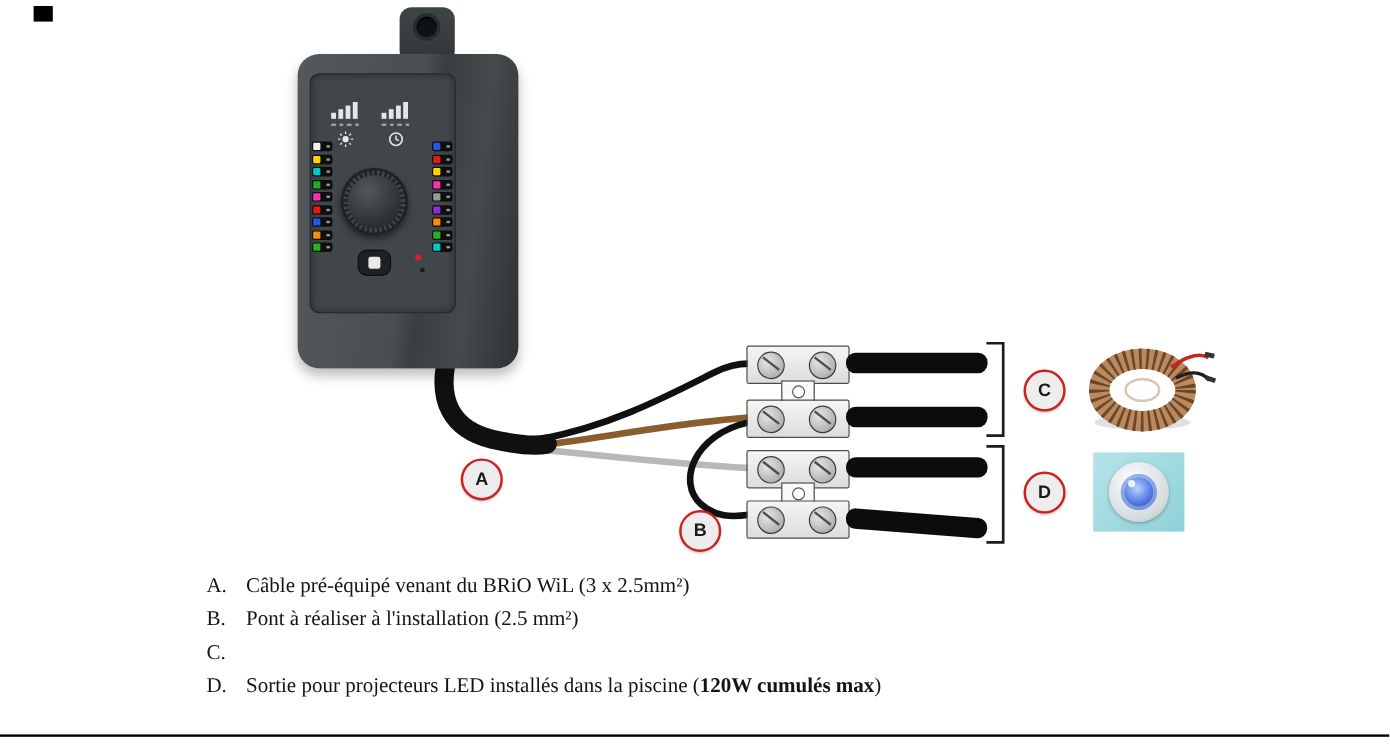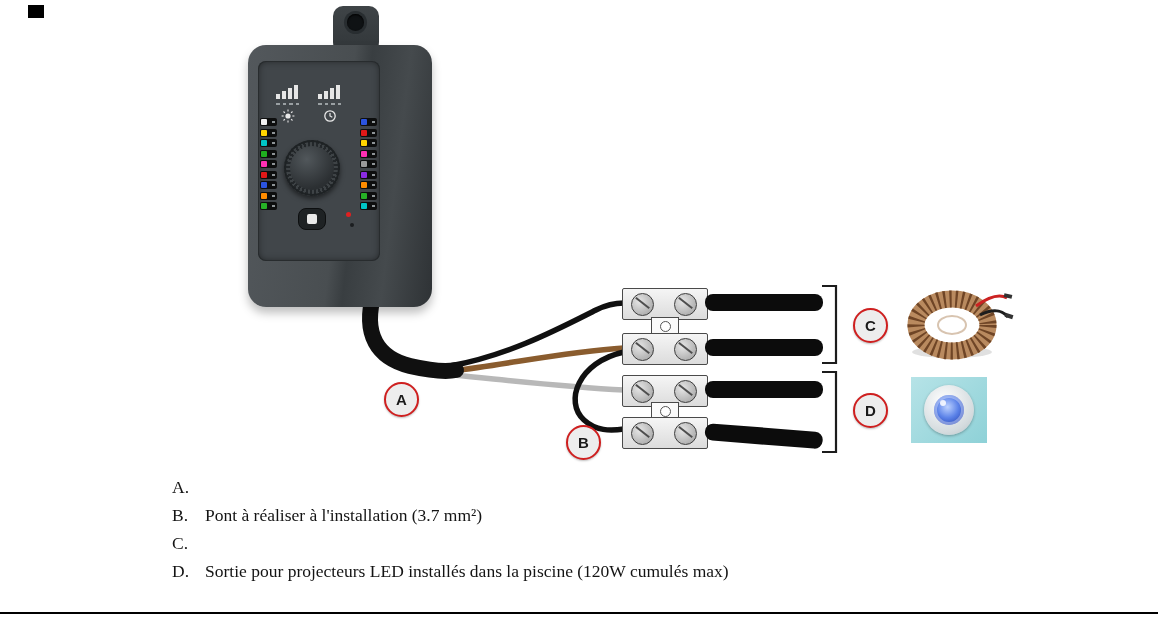--- a/index.html
+++ b/index.html
@@ -83,21 +83,21 @@
           background:radial-gradient(circle at 45% 40%, #bdd2ff 0%, #5b82e8 45%, #2744b4 85%);
           box-shadow:inset 0 0 0 3px rgba(255,255,255,.35); }
   .pool .glint { position:absolute; left:16px; top:15px; width:6px; height:6px; border-radius:50%;
           background:rgba(255,255,255,.85); }
 
   
   .legend { position:absolute; left:172px; top:477px; z-index:2; display:flex; flex-direction:column;
             gap:8px; font-size:17.5px; color:#141414; }
   .lline { display:flex; line-height:20px; }
   .lkey { width:33px; flex:0 0 33px; }
-  .lbold { font-weight:normal; }
+  .lbold { font-weight:bold; }
 </style>
 </head>
 <body>
 
 <div class="page">
 
   <div class="corner-mark"></div>
 
   <svg class="wires" width="1158" height="620" viewBox="0 0 1158 620">
 
@@ -279,24 +279,25 @@
   <div class="pool">
     <div class="bezel">
       <div class="lens"></div>
       <div class="glint"></div>
     </div>
   </div>
 
   <div class="legend">
     <div class="lline">
       <span class="lkey">A.</span>
+      <span>Câble pré-équipé venant du BRiO WiL (3 x 2.5mm²)</span>
     </div>
     <div class="lline">
       <span class="lkey">B.</span>
-      <span>Pont à réaliser à l'installation (3.7 mm²)</span>
+      <span>Pont à réaliser à l'installation (2.5 mm²)</span>
     </div>
     <div class="lline">
       <span class="lkey">C.</span>
     </div>
     <div class="lline">
       <span class="lkey">D.</span>
       <span><span>Sortie pour projecteurs LED installés dans la piscine (</span><span class="lbold">120W cumulés max</span><span>)</span></span>
     </div>
   </div>
 

